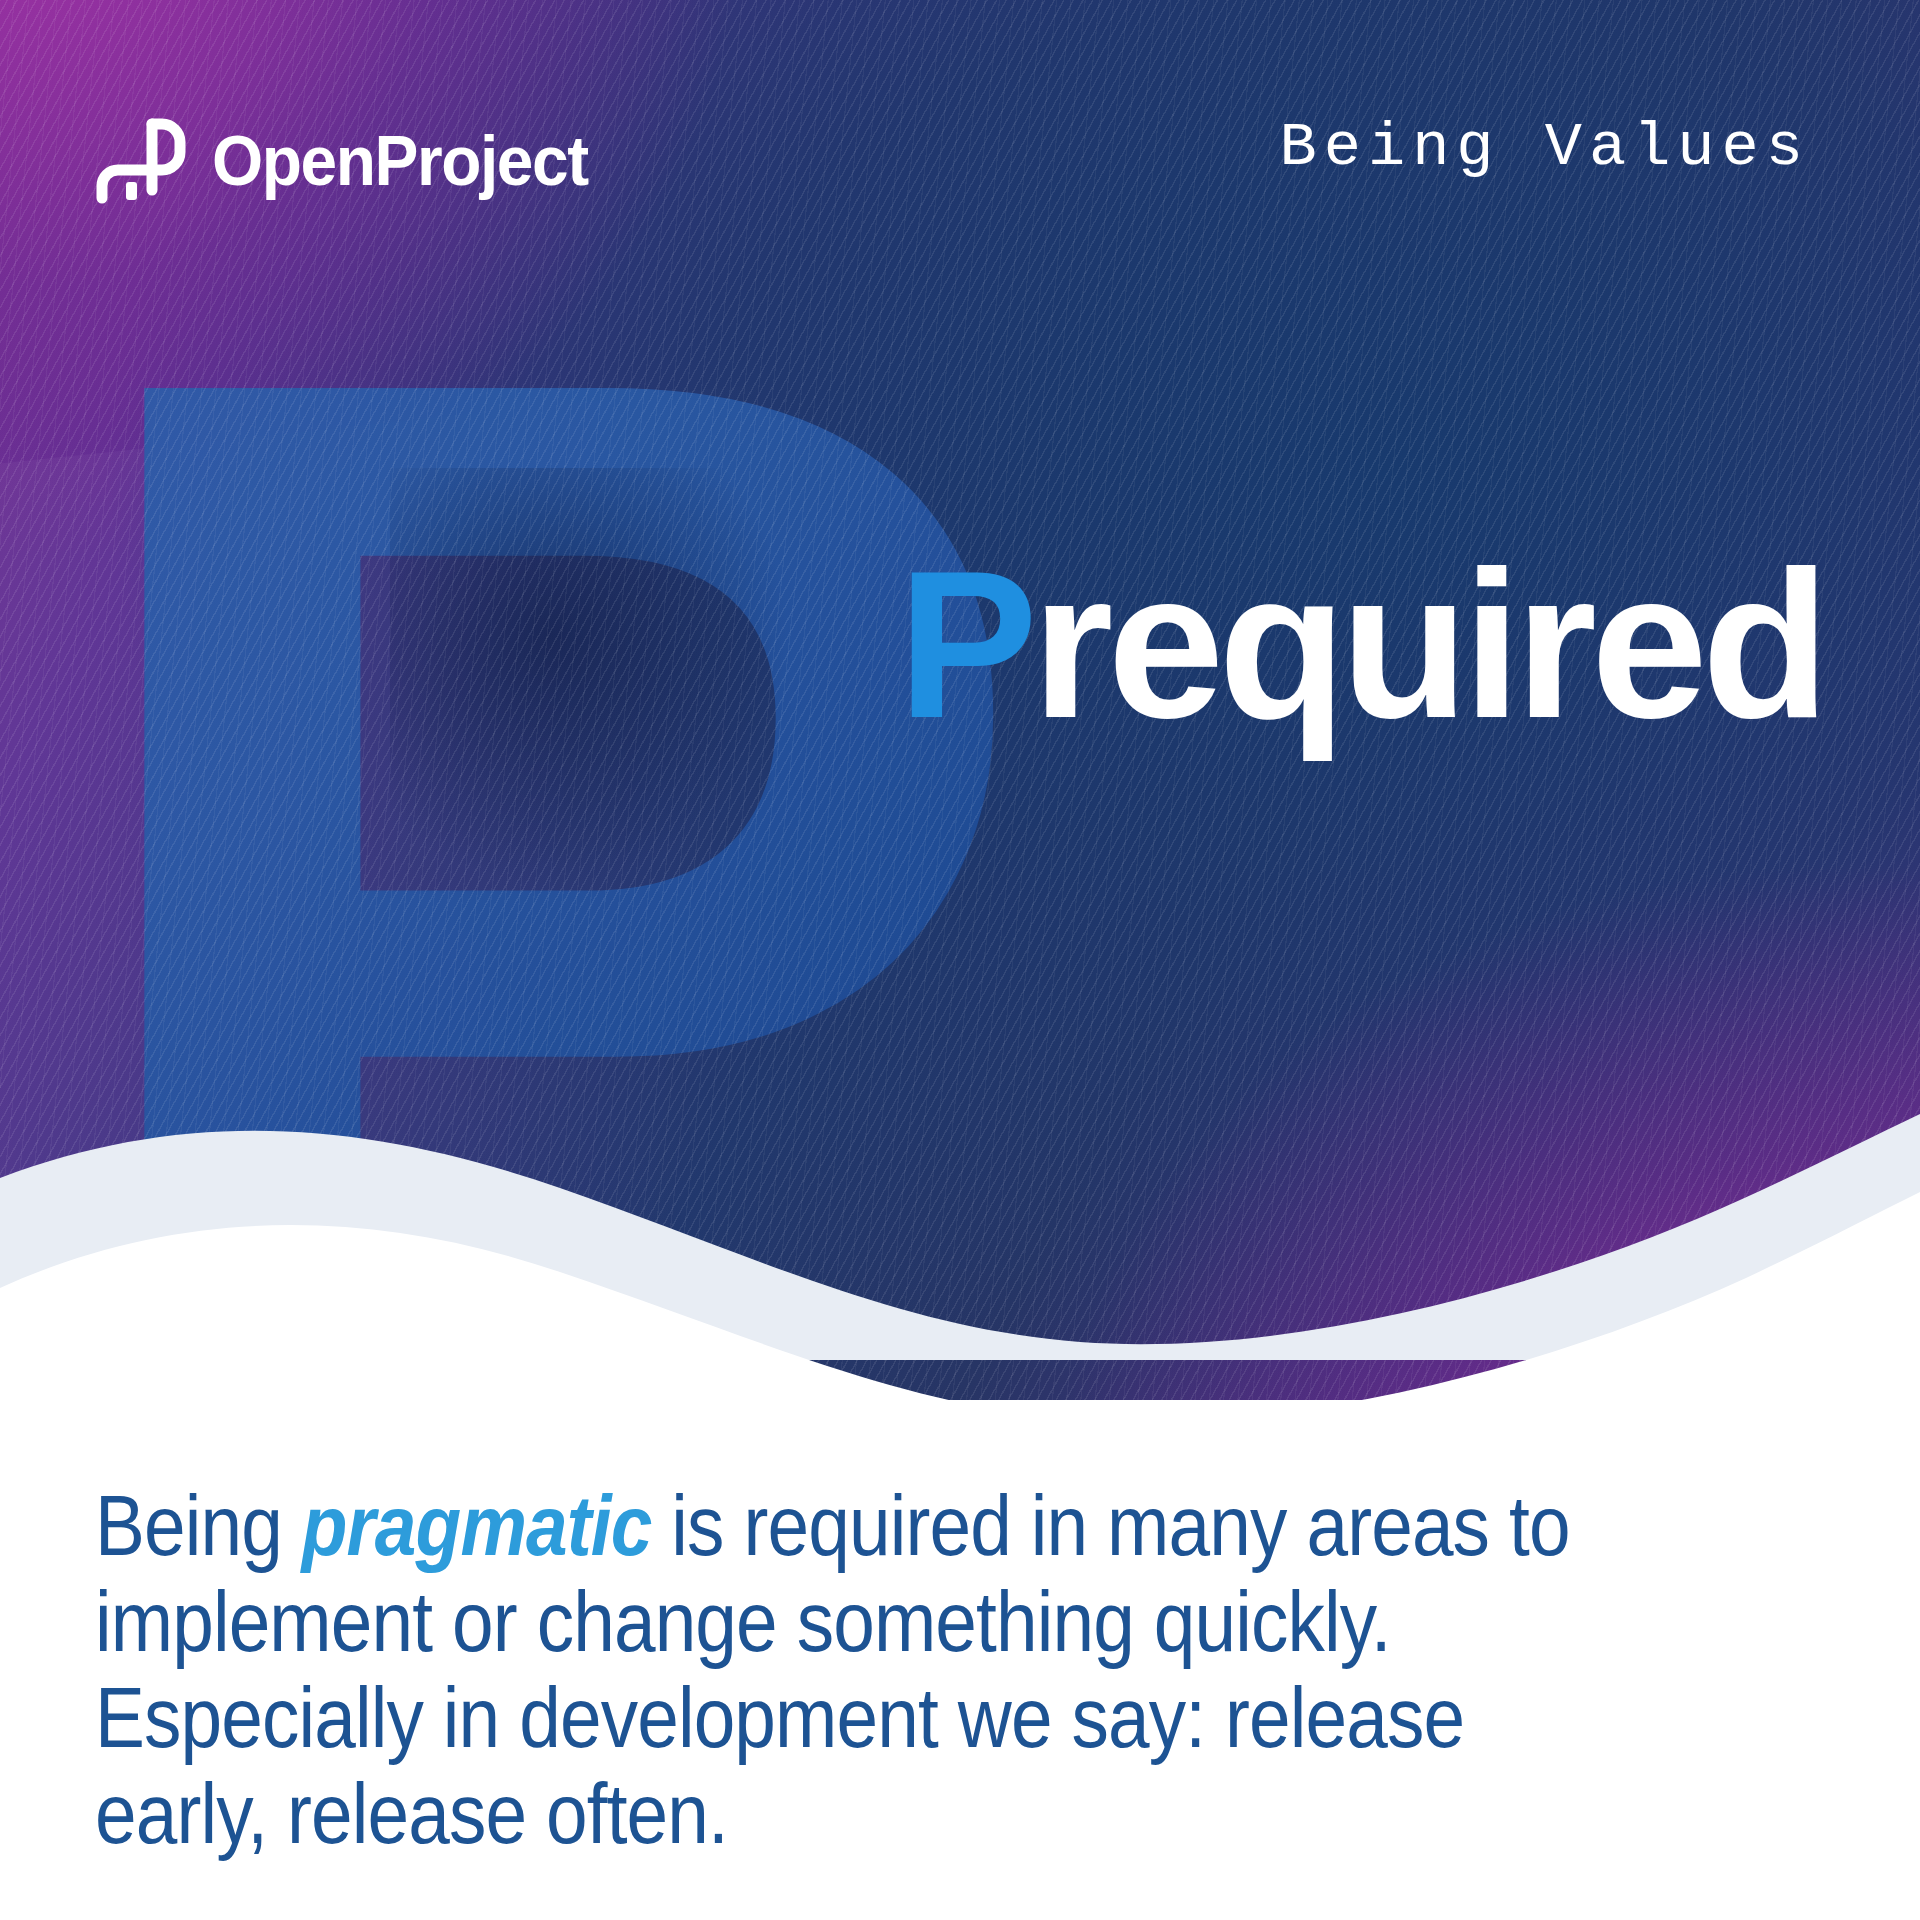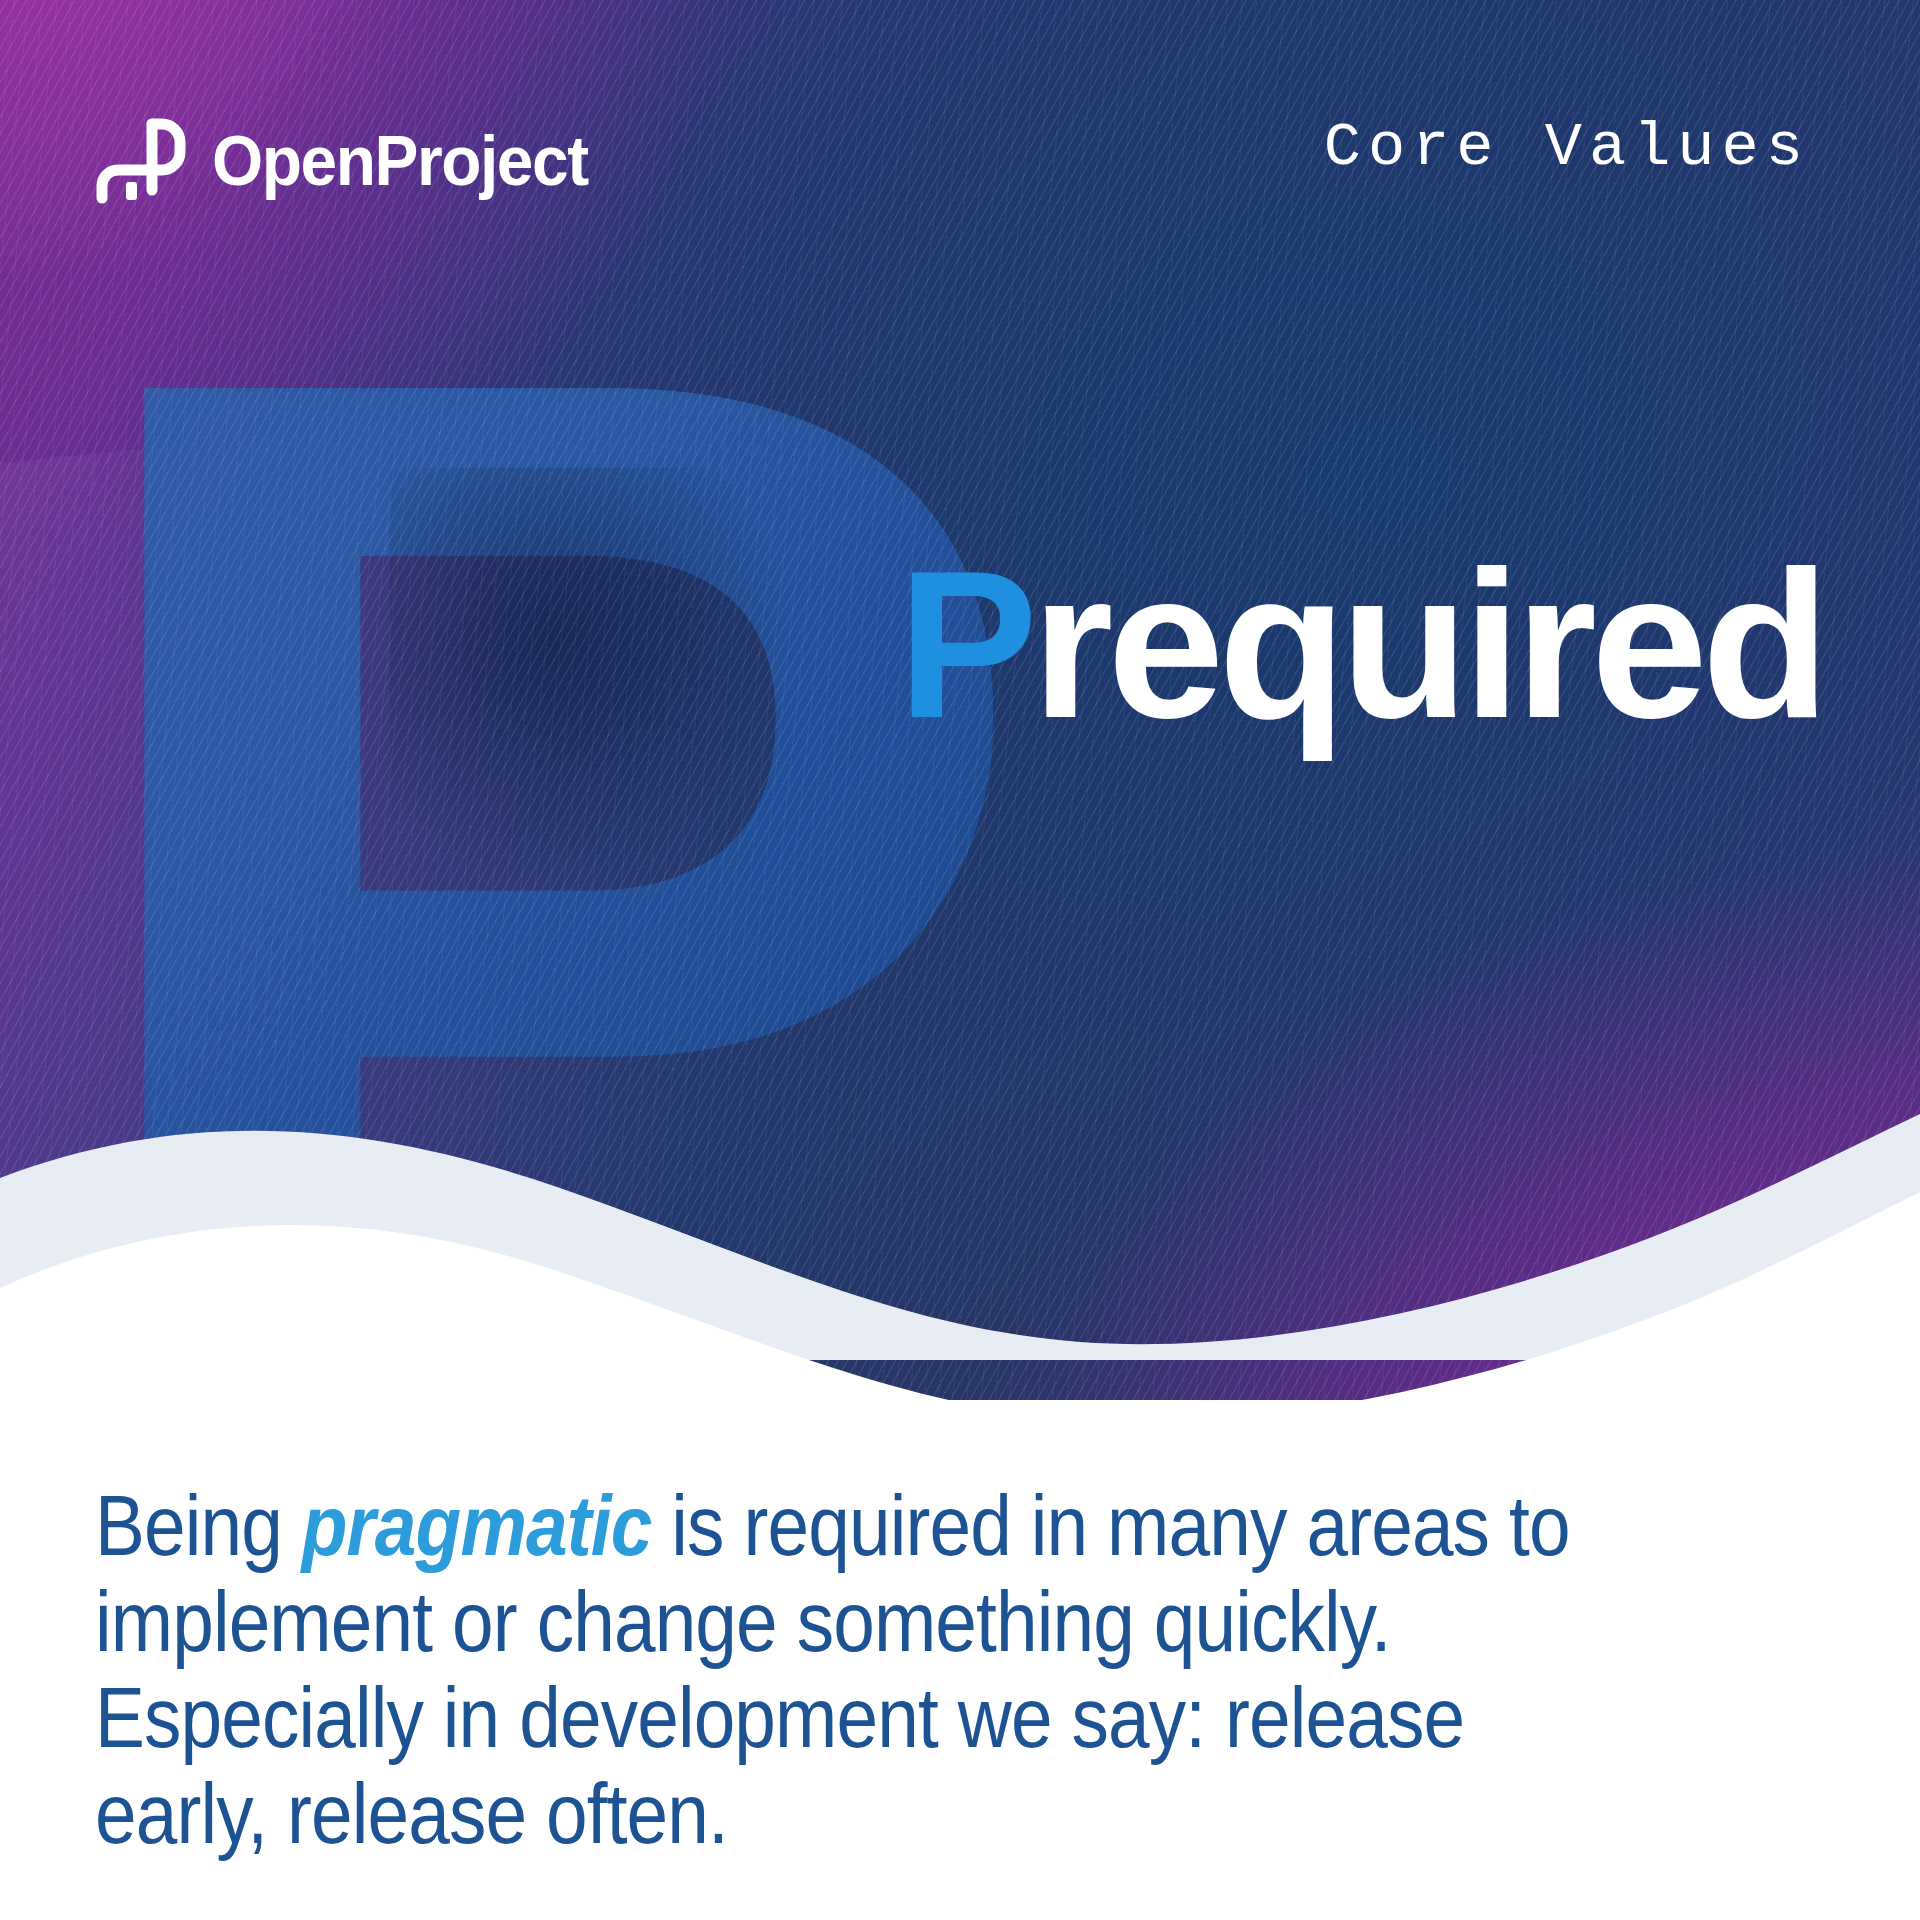--- a/index.html
+++ b/index.html
@@ -159,21 +159,21 @@
 
           <path d="M62 6 h10 a18 18 0 0 1 18 18 v10 a18 18 0 0 1 -18 18 h-10" stroke="#ffffff" stroke-width="11" fill="none" stroke-linecap="round"></path>
           <path d="M62 6 v66" stroke="#ffffff" stroke-width="11" fill="none" stroke-linecap="round"></path>
           <path d="M62 52 h-34 a16 16 0 0 0 -16 16 v12" stroke="#ffffff" stroke-width="11" fill="none" stroke-linecap="round"></path>
           <rect x="36" y="64" width="11" height="18" rx="3" fill="#ffffff"></rect>
         </svg>
       </span>
       <span id="brand-name">OpenProject</span>
     </div>
 
-    <div id="kicker">Core Values</div>
+    <div id="kicker">Being Values</div>
 
     <div id="headline"><span class="accent">P</span><span>required</span></div>
   </div>
 
   <svg id="wave-grey" viewBox="0 0 1920 300" preserveAspectRatio="none">
     <path d="M0,118 C190,46 370,62 560,128 C760,198 900,268 1080,282 C1300,298 1560,222 1740,140 C1810,108 1870,78 1920,54 L1920,300 L0,300 Z" fill="#e8edf4"></path>
   </svg>
 
   <svg id="wave-white" viewBox="0 0 1920 320" preserveAspectRatio="none">
     <path d="M0,168 C180,86 372,88 560,152 C768,222 904,288 1088,300 C1310,314 1566,240 1746,158 C1814,126 1872,96 1920,72 L1920,320 L0,320 Z" fill="#ffffff"></path>

